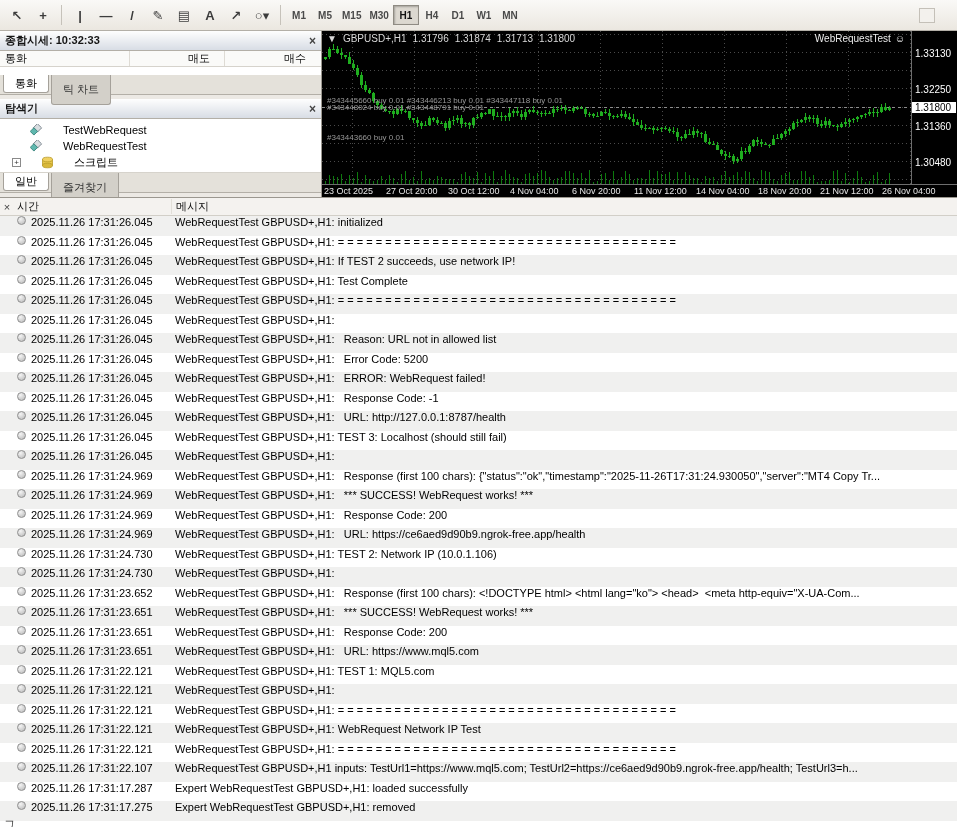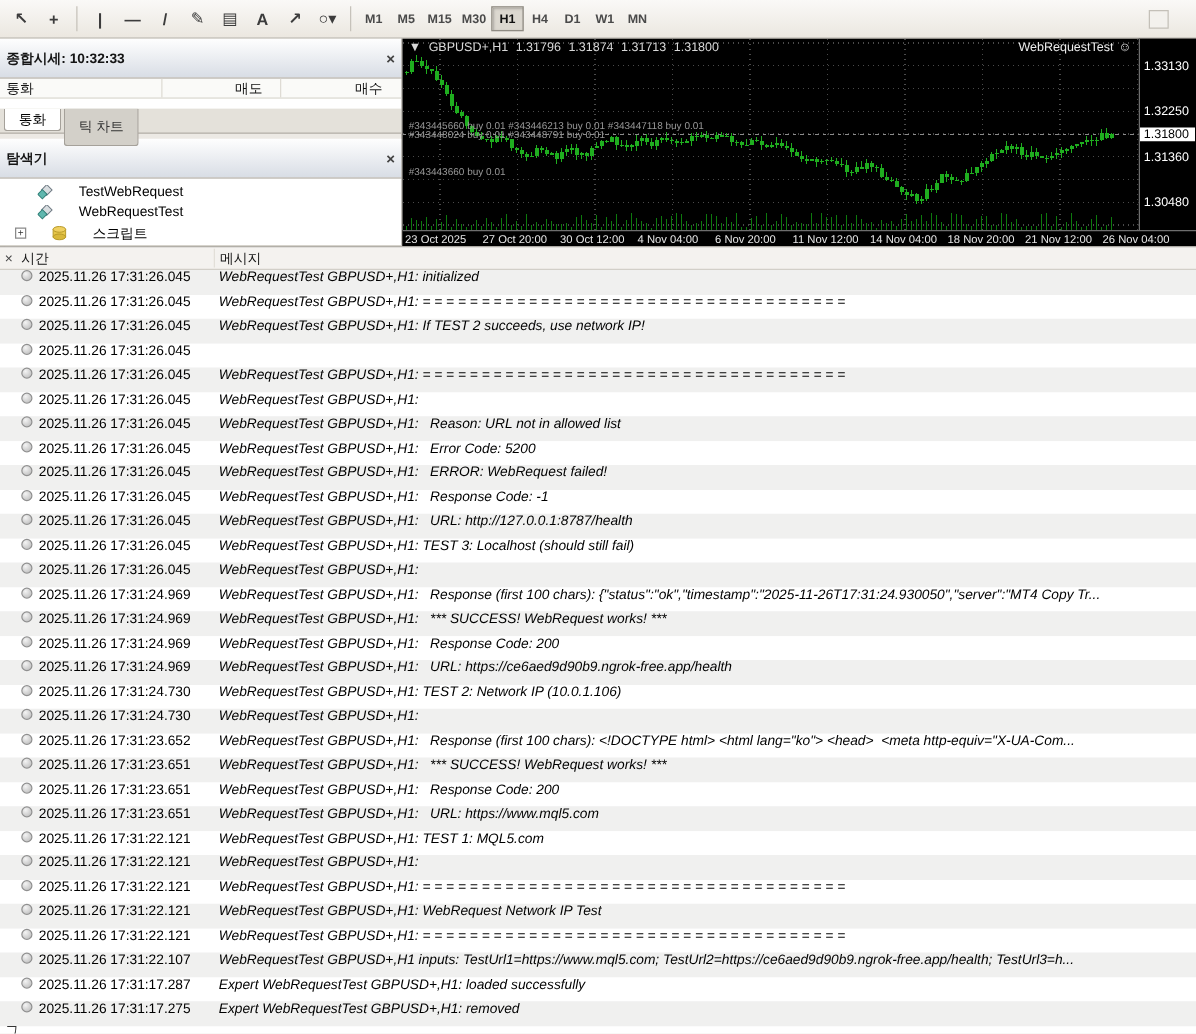--- a/index.html
+++ b/index.html
@@ -15,21 +15,21 @@
             font-size:13px;font-weight:bold;color:#3c3c3c;}
   .tool-sep{width:1px;height:20px;background:#c6c2ba;margin:0 5px;}
   .tf-btn{min-width:26px;height:20px;padding:0 3px;display:flex;align-items:center;justify-content:center;
           font-size:10px;font-weight:bold;color:#4a4a4a;border:1px solid transparent;}
   .tf-btn.active{background:#dcd8d0;border-color:#8f8b83;box-shadow:inset 1px 1px 2px rgba(0,0,0,.25);color:#111;}
   .tool-spacer{flex:1;}
   .win-btn{width:16px;height:15px;border:1px solid #c4c0b8;background:#f3f1ed;margin-right:18px;}
 
   
   .left{position:absolute;top:31px;left:0;width:322px;height:166px;background:#ece9e4;border-right:1px solid #9b978f;}
-  .panel-head{height:32px;display:flex;align-items:center;background:linear-gradient(#fefefe,#d8dde5);
+  .panel-head{height:20px;display:flex;align-items:center;background:linear-gradient(#fefefe,#d8dde5);
               border-bottom:1px solid #b3afa7;padding:0 5px;font-size:11px;font-weight:bold;color:#151515;}
   .panel-close{margin-left:auto;font-size:12px;line-height:1;color:#444;}
   .mw-cols{display:flex;height:16px;background:#fafaf8;border-bottom:1px solid #d6d3cc;font-size:11px;color:#111;}
   .mw-col{display:flex;align-items:center;padding:0 5px;}
   .mw-col.c0{flex:0 0 130px;border-right:1px solid #dedbd4;}
   .mw-col.c1{flex:0 0 95px;border-right:1px solid #dedbd4;justify-content:flex-end;padding-right:14px;}
   .mw-col.c2{flex:0 0 95px;justify-content:flex-end;padding-right:14px;}
   .mw-body{height:8px;background:#fff;}
   .tabstrip{display:flex;align-items:flex-start;height:20px;background:#e4e1da;border-bottom:1px solid #b3afa7;
             padding:0 3px;gap:2px;}
@@ -64,21 +64,21 @@
              font-size:11px;color:#111;}
   .term-close{flex:0 0 14px;text-align:center;font-size:11px;color:#444;}
   .th-time{flex:0 0 158px;padding-left:3px;border-right:1px solid #e2dfd8;}
   .th-msg{padding-left:4px;}
   .term-rows{position:absolute;top:18px;left:0;right:0;bottom:0;overflow:hidden;}
   .log-row{display:flex;align-items:flex-start;height:19.5px;font-size:11px;color:#000;background:#fff;}
   .log-row.alt{background:#f0f0ef;}
   .log-icon{flex:0 0 9px;width:9px;height:9px;margin-left:17px;border-radius:50%;
             background:radial-gradient(circle at 35% 30%,#f4f4f4,#b7b7b7);border:1px solid #8f8f8f;}
   .log-time{flex:0 0 138px;margin-left:5px;white-space:nowrap;}
-  .log-msg{flex:1;margin-left:6px;white-space:pre;overflow:hidden;font-style:italic;}
+  .log-msg{flex:1;margin-left:6px;white-space:pre;overflow:hidden;}
   .partial-tab{position:absolute;left:4px;bottom:0;height:10px;overflow:hidden;font-size:11px;color:#333;background:transparent;}
 </style>
 </head>
 <body>
 
 <div class="app">
 
   <div class="toolbar">
     <div class="tools" id="toolbar-tools">
         <div class="tool-btn">↖</div>
@@ -671,20 +671,21 @@
           <span class="log-msg">WebRequestTest GBPUSD+,H1: = = = = = = = = = = = = = = = = = = = = = = = = = = = = = = = = = = = =</span>
         </div>
         <div class="log-row alt">
           <span class="log-icon"></span>
           <span class="log-time">2025.11.26 17:31:26.045</span>
           <span class="log-msg">WebRequestTest GBPUSD+,H1: If TEST 2 succeeds, use network IP!</span>
         </div>
         <div class="log-row">
           <span class="log-icon"></span>
           <span class="log-time">2025.11.26 17:31:26.045</span>
+          <span class="log-msg">WebRequestTest GBPUSD+,H1: Test Complete</span>
         </div>
         <div class="log-row alt">
           <span class="log-icon"></span>
           <span class="log-time">2025.11.26 17:31:26.045</span>
           <span class="log-msg">WebRequestTest GBPUSD+,H1: = = = = = = = = = = = = = = = = = = = = = = = = = = = = = = = = = = = =</span>
         </div>
         <div class="log-row">
           <span class="log-icon"></span>
           <span class="log-time">2025.11.26 17:31:26.045</span>
           <span class="log-msg">WebRequestTest GBPUSD+,H1:</span>

